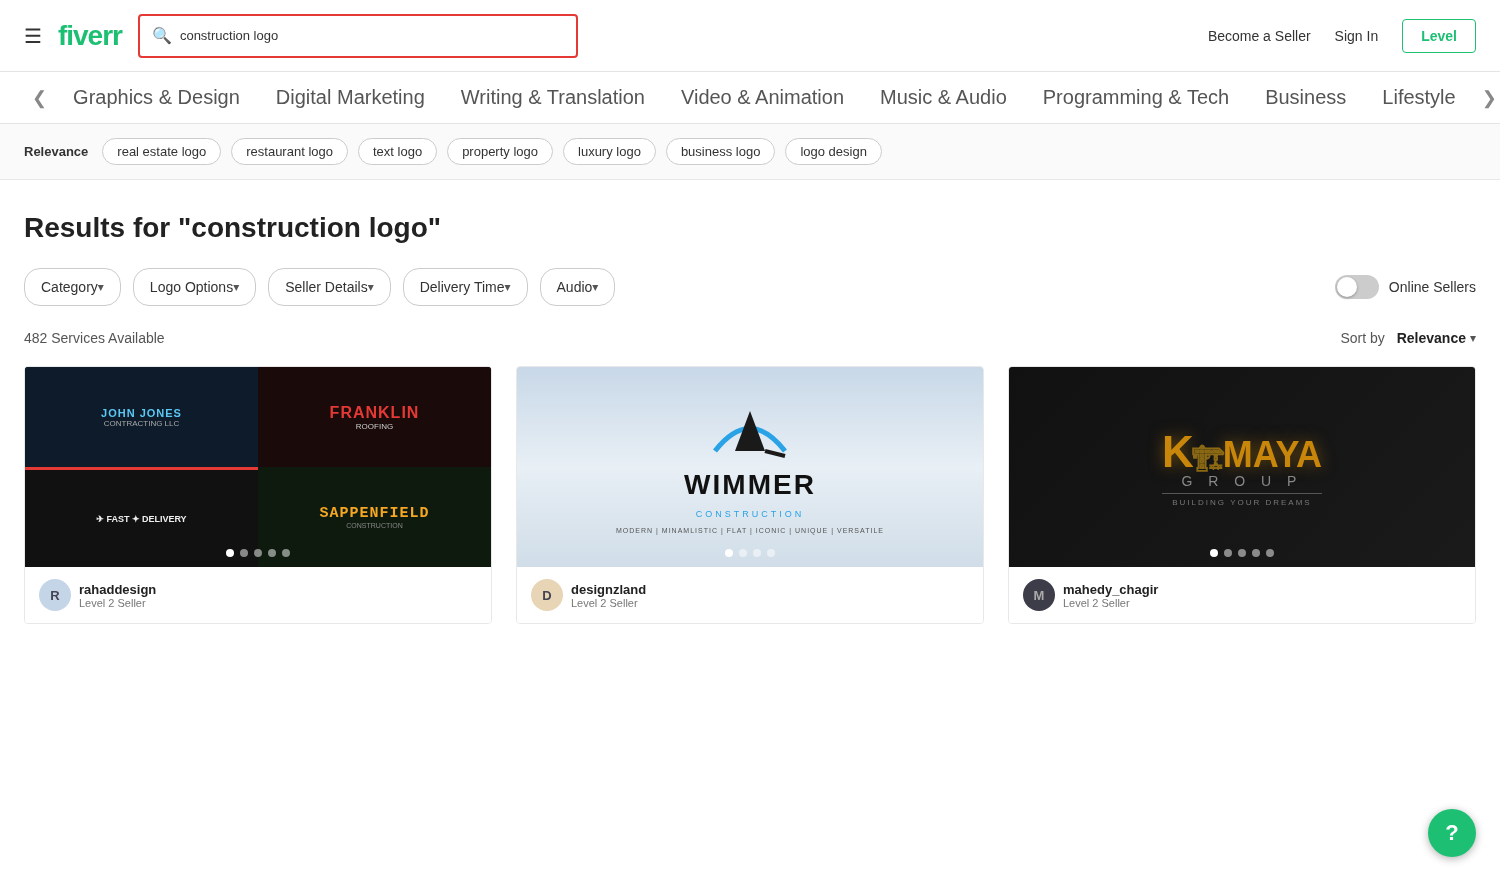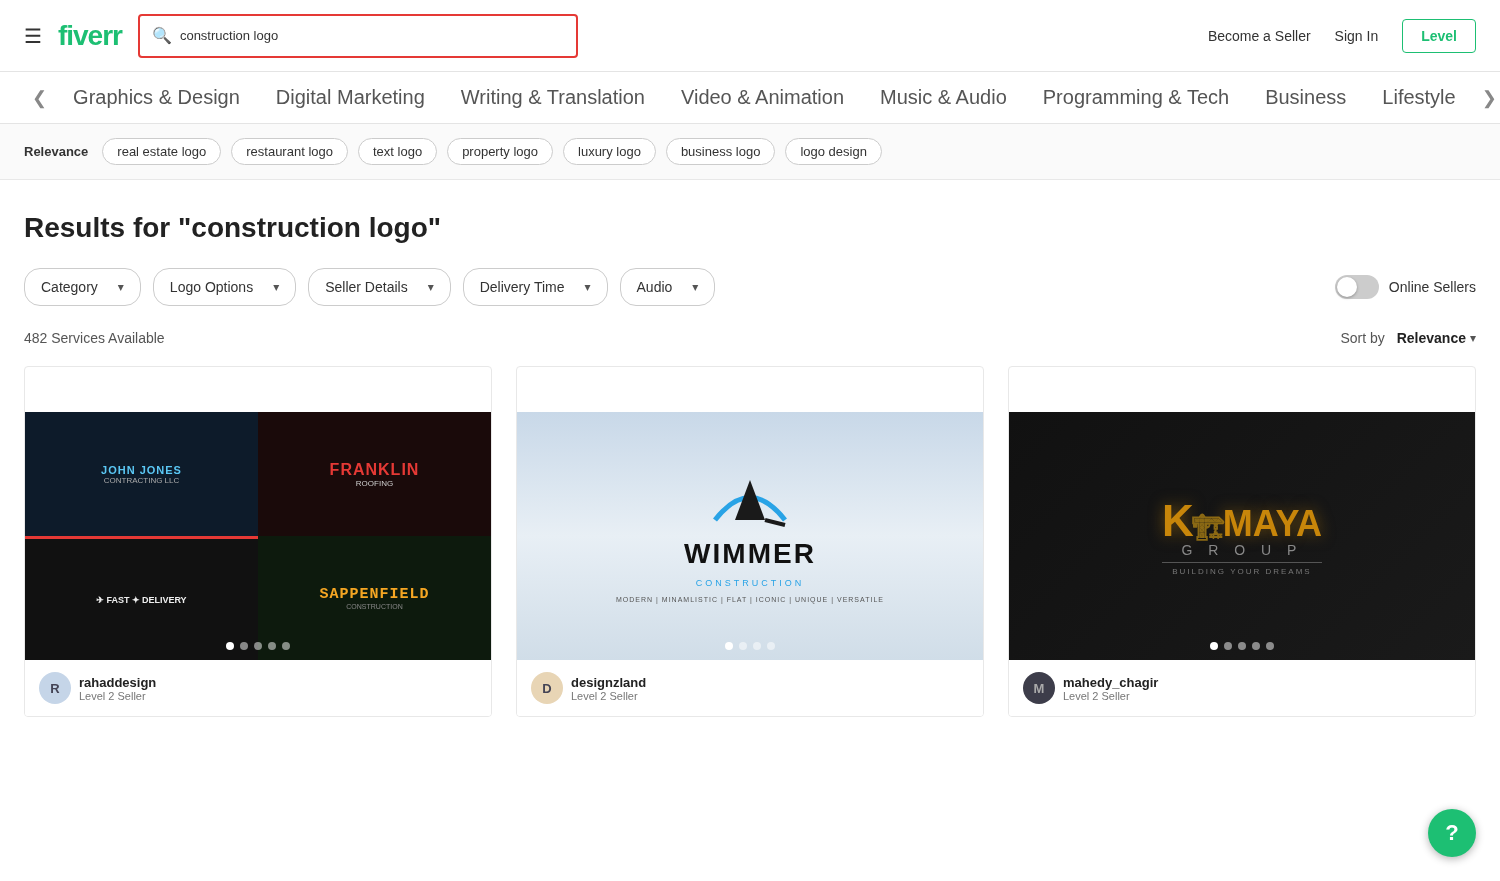--- a/index.html
+++ b/index.html
@@ -141,21 +141,21 @@
     
     .filters-row {
       display: flex;
       align-items: center;
       gap: 12px;
       margin-bottom: 24px;
     }
     .filter-btn {
       display: flex;
       align-items: center;
-      gap: 20px;
+      gap: 0;
       border: 1px solid #ccc;
       border-radius: 16px;
       padding: 10px 16px;
       font-size: 14px;
       color: #333;
       background: #fff;
       cursor: pointer;
       font-weight: 500;
     }
     .filter-chevron { font-size: 12px; color: #555; }
@@ -215,25 +215,24 @@
       gap: 24px;
     }
     .card {
       border: 1px solid #e8e8e8;
       border-radius: 4px;
       overflow: hidden;
       cursor: pointer;
     }
     .card-image {
       width: 100%;
-      height: 248px;
+      height: 200px;
       background: #1a1a2e;
       position: relative;
       overflow: hidden;
-      margin-top: 45px;
     }
     .card-img-1 {
       background: linear-gradient(135deg, #1a1a2e 0%, #16213e 50%, #0f3460 100%);
       display: flex;
       flex-wrap: wrap;
       align-items: stretch;
     }
     .card-img-2 {
       background: linear-gradient(180deg, #c8d8e8 0%, #e8eff5 50%, #d0dde8 100%);
     }

